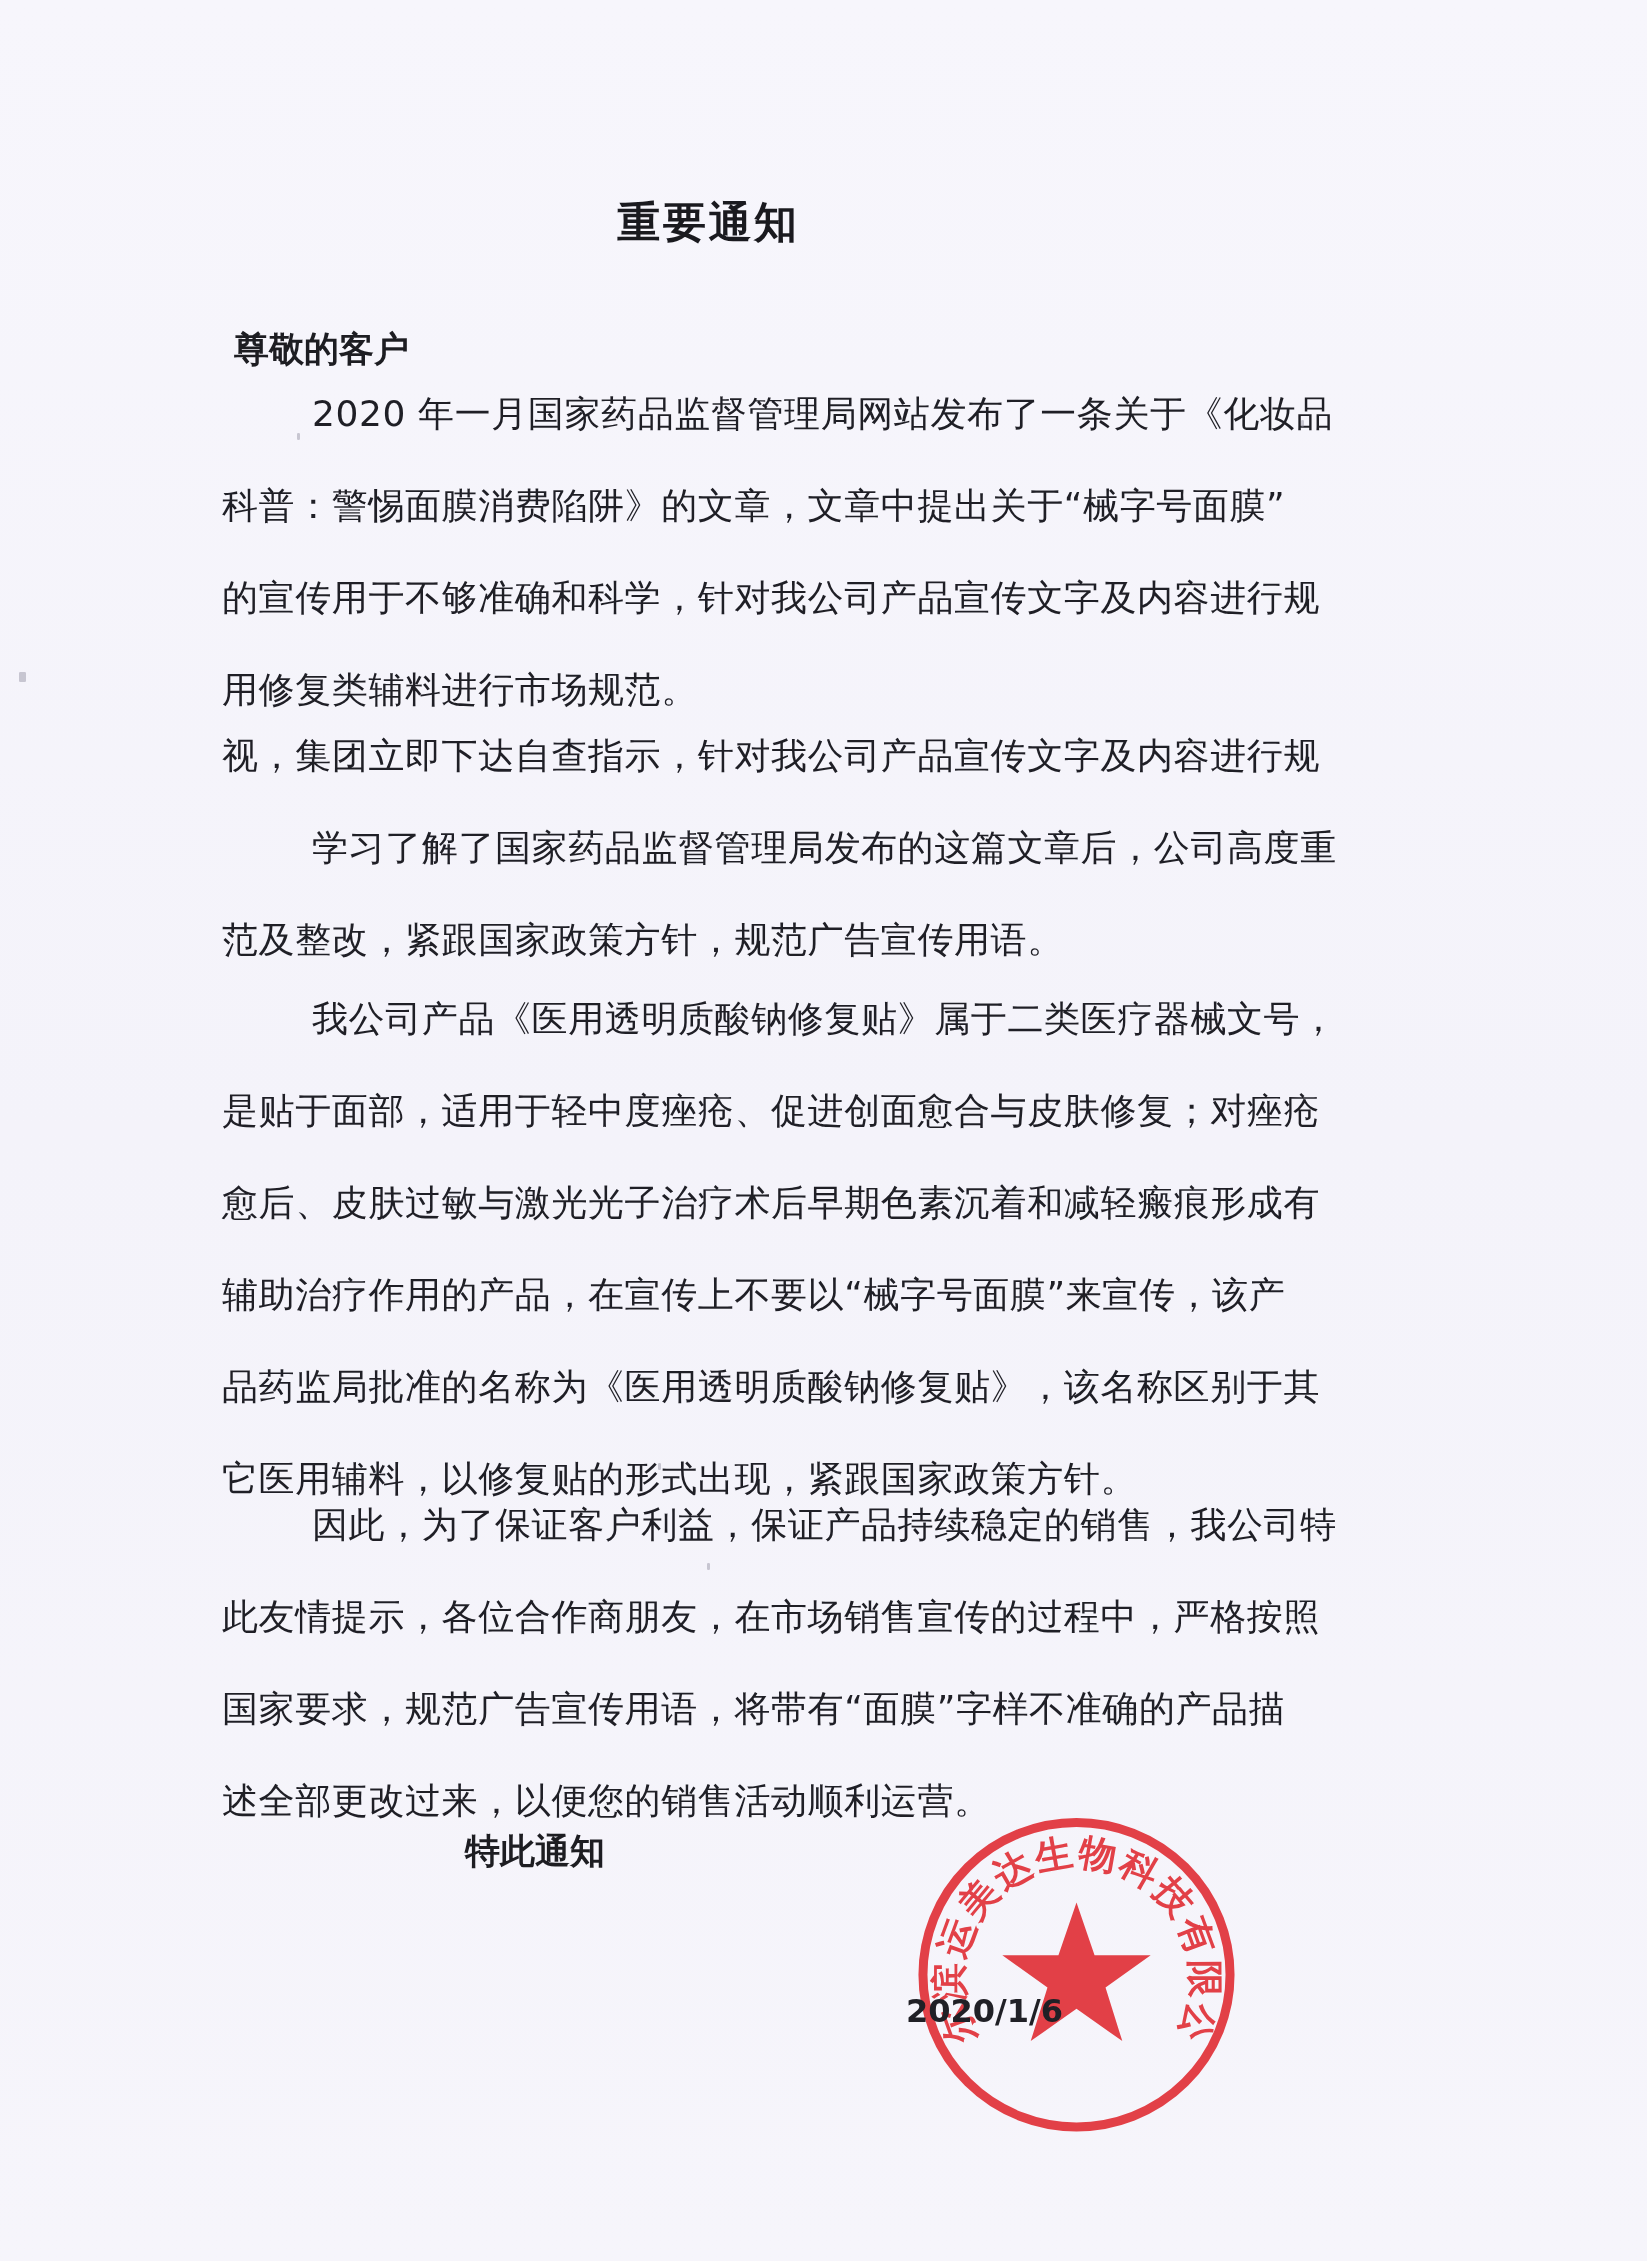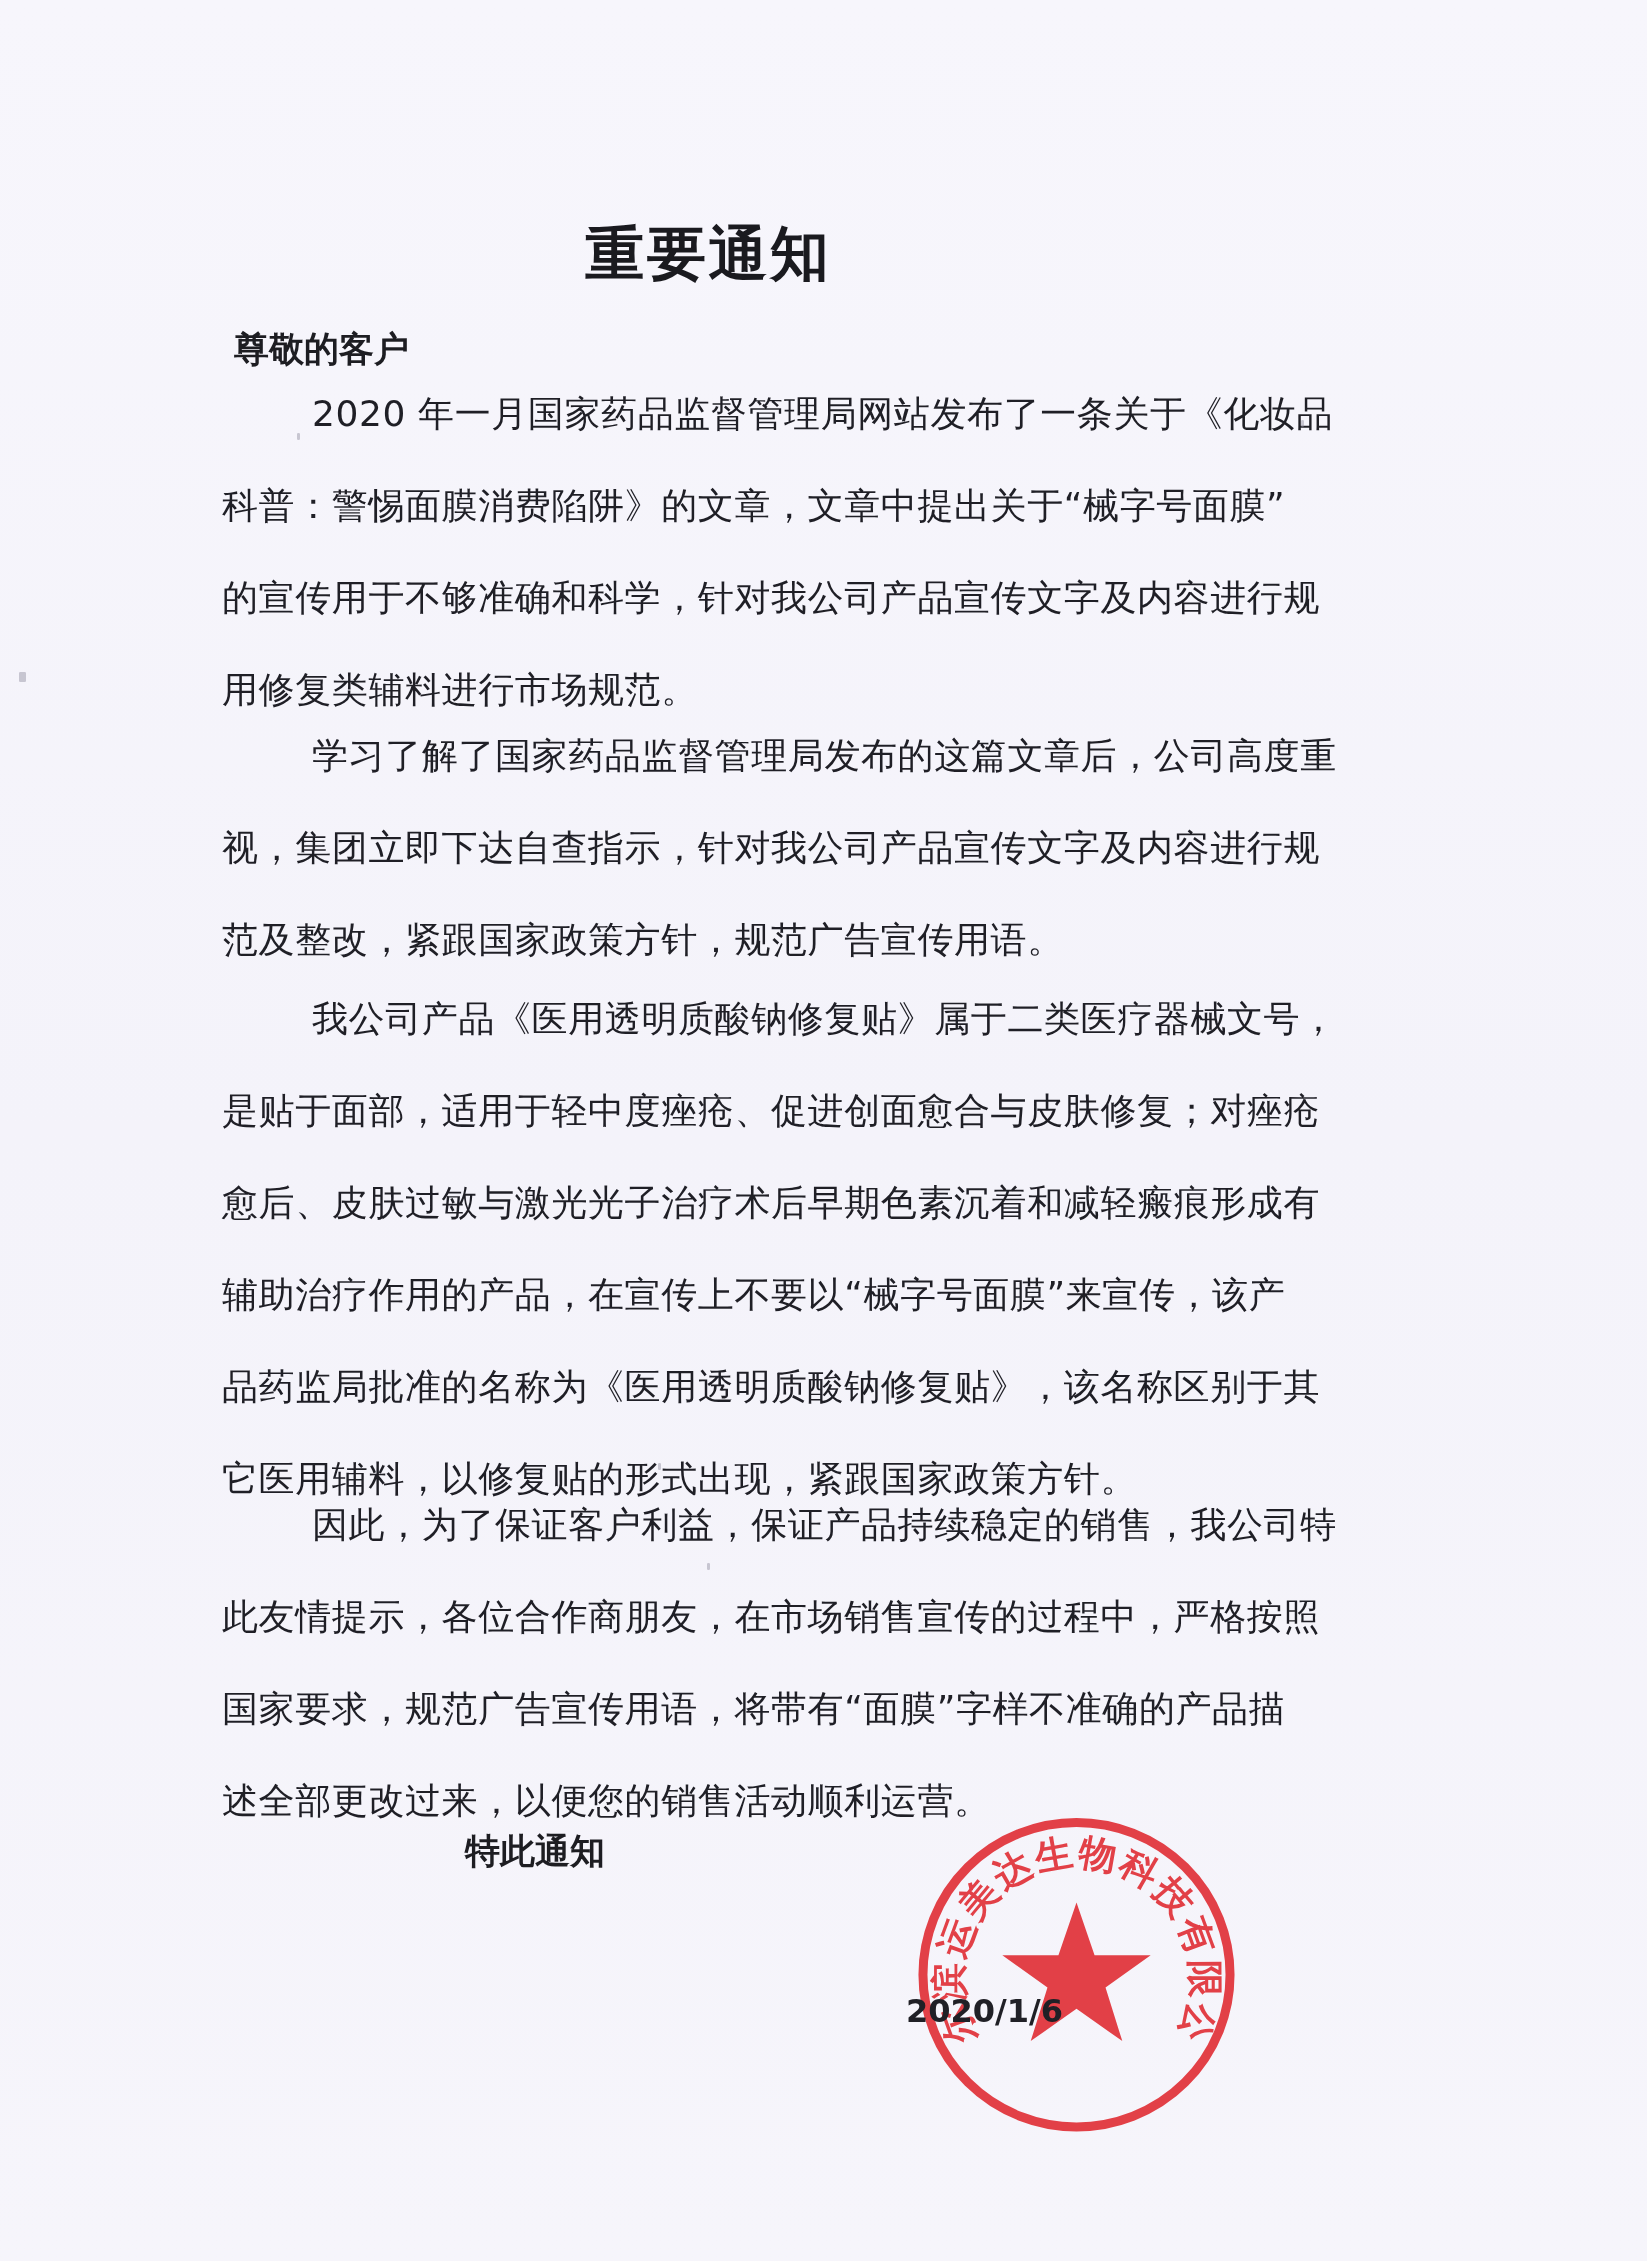--- a/index.html
+++ b/index.html
@@ -17,24 +17,24 @@
     }
     .page {
       position: absolute;
       inset: 0;
       background: linear-gradient(180deg, #f7f6fc 0%, #f4f3fa 50%, #f6f5fb 100%);
     }
     .title {
       position: absolute;
       left: 0;
       width: 1417px;
-      top: 215px;
+      top: 194px;
       text-align: center;
       font-family: "DejaVu Serif", "Liberation Serif", serif;
-      font-size: 59px;
+      font-size: 43px;
       font-weight: bold;
       letter-spacing: 2.6px;
       color: #1a1a1f;
     }
     .salutation {
       position: absolute;
       left: 234px;
       top: 309px;
       font-family: "DejaVu Serif", "Liberation Serif", serif;
       font-size: 35px;
@@ -121,22 +121,22 @@
   <div class="salutation">尊敬的客户</div>
 
   <div class="para p1">
     <span class="line first">2020 年一月国家药品监督管理局网站发布了一条关于《化妆品</span>
     <span class="line">科普：警惕面膜消费陷阱》的文章，文章中提出关于“械字号面膜”</span>
     <span class="line">的宣传用于不够准确和科学，针对我公司产品宣传文字及内容进行规</span>
     <span class="line">用修复类辅料进行市场规范。</span>
   </div>
 
   <div class="para p2">
+    <span class="line">视，集团立即下达自查指示，针对我公司产品宣传文字及内容进行规</span>
     <span class="line first">学习了解了国家药品监督管理局发布的这篇文章后，公司高度重</span>
-    <span class="line">视，集团立即下达自查指示，针对我公司产品宣传文字及内容进行规</span>
     <span class="line">范及整改，紧跟国家政策方针，规范广告宣传用语。</span>
   </div>
 
   <div class="para p3">
     <span class="line first">我公司产品《医用透明质酸钠修复贴》属于二类医疗器械文号，</span>
     <span class="line">是贴于面部，适用于轻中度痤疮、促进创面愈合与皮肤修复；对痤疮</span>
     <span class="line">愈后、皮肤过敏与激光光子治疗术后早期色素沉着和减轻瘢痕形成有</span>
     <span class="line">辅助治疗作用的产品，在宣传上不要以“械字号面膜”来宣传，该产</span>
     <span class="line">品药监局批准的名称为《医用透明质酸钠修复贴》，该名称区别于其</span>
     <span class="line">它医用辅料，以修复贴的形式出现，紧跟国家政策方针。</span>

